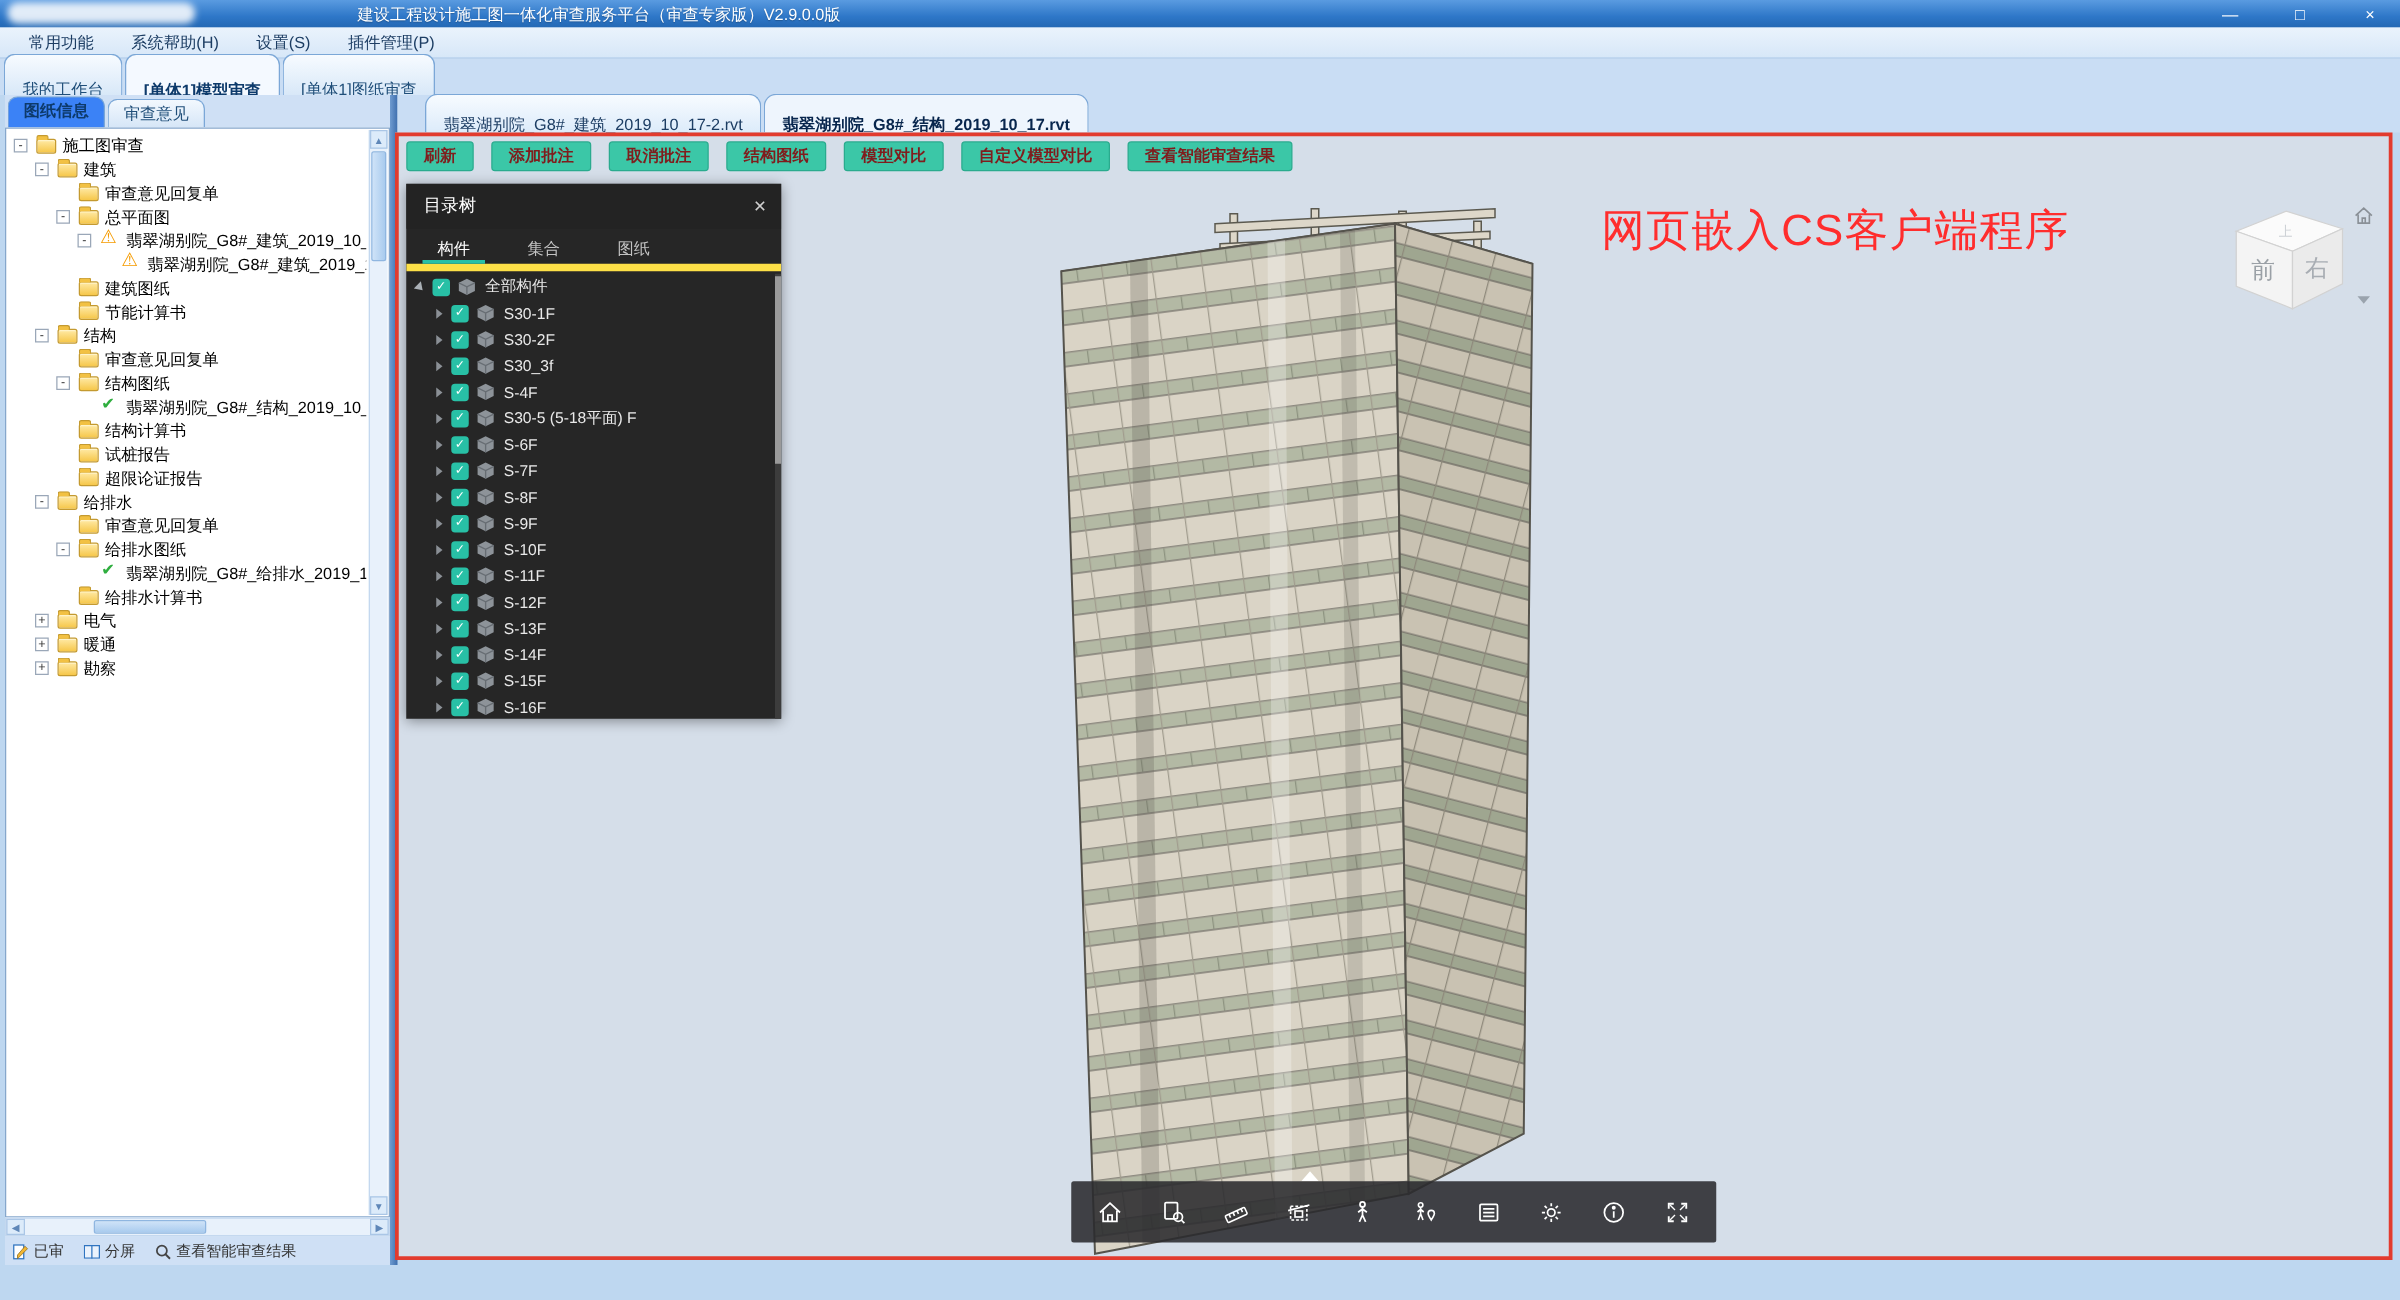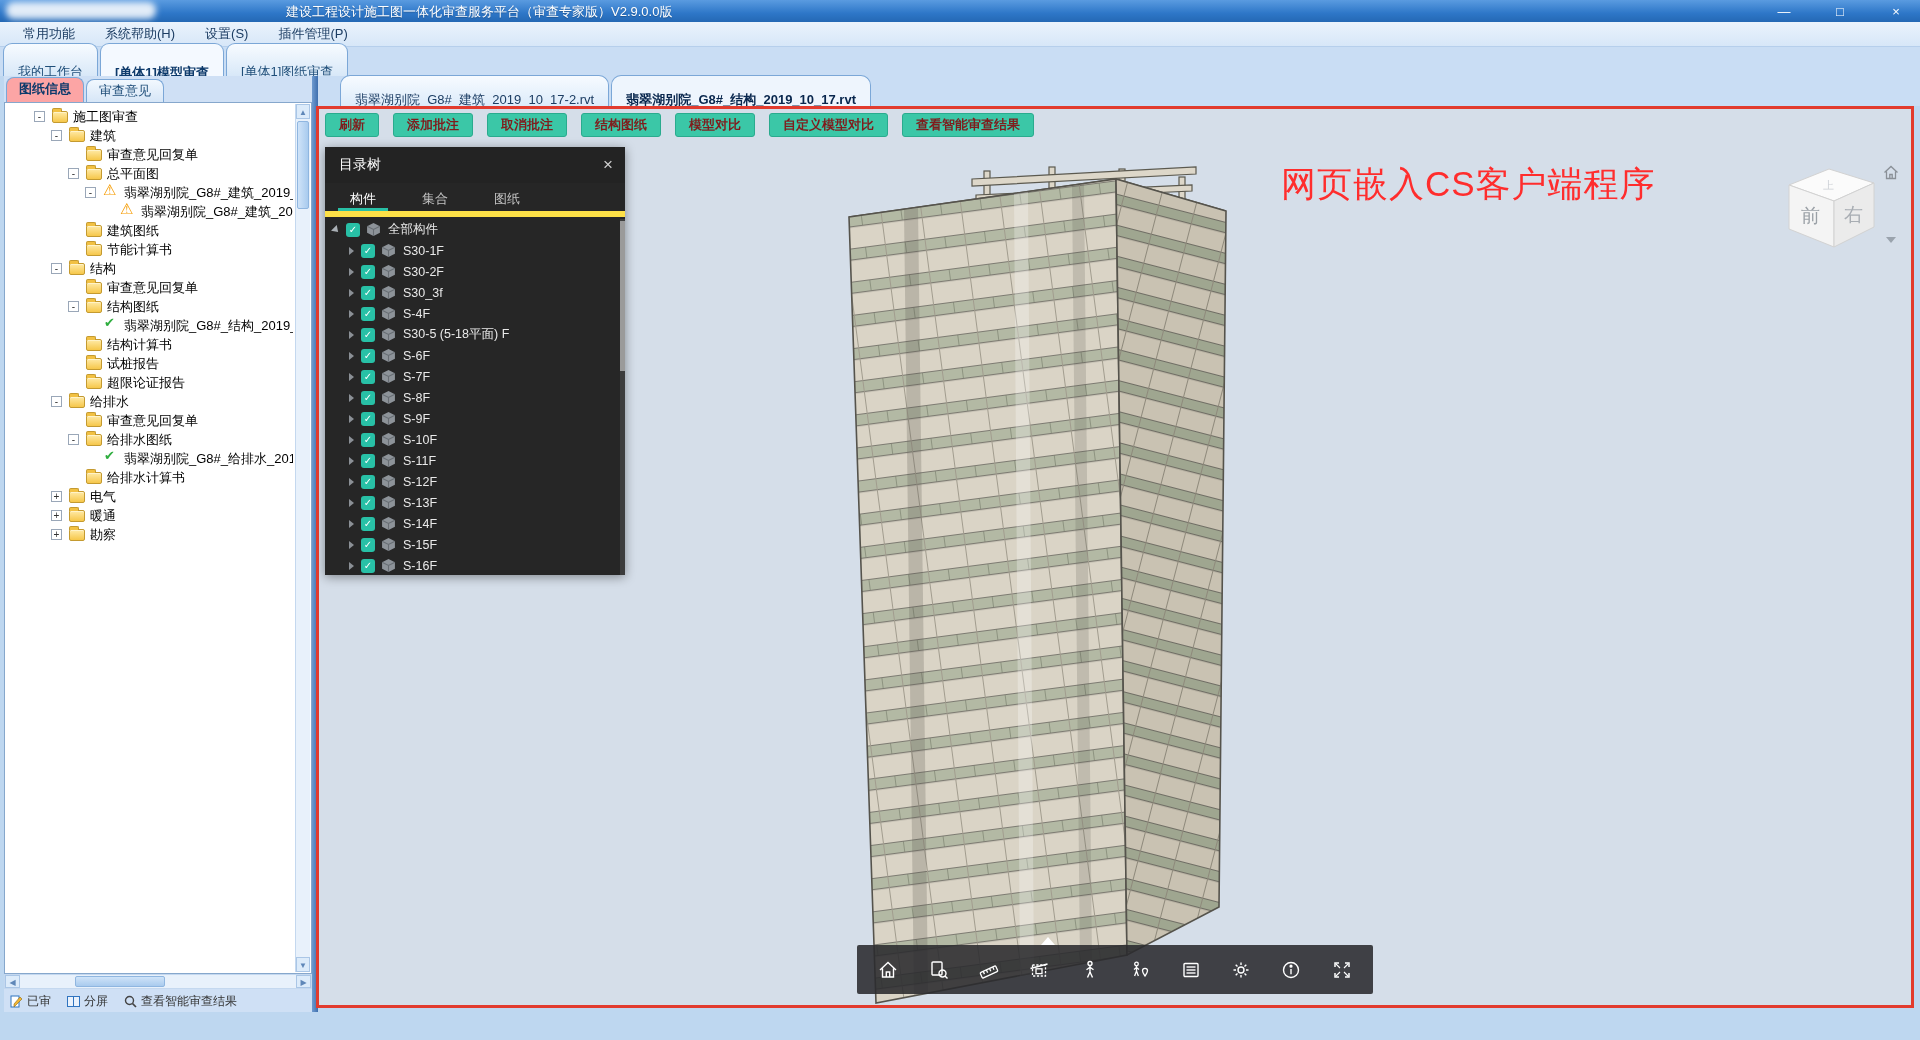--- a/index.html
+++ b/index.html
@@ -34,25 +34,25 @@
     border:1px solid #7ba7d7; border-bottom:none; border-radius:9px 9px 0 0; }
   .ws-tab.is-active { background:#f4f9ff; font-weight:bold; color:#0d3a6b; height:27px; line-height:26px; }
 
   
   .sidebar { position:absolute; left:4px; top:76px; width:308px; height:936px;
     background:#cfe0f5; }
   .side-tabs { height:26px; display:flex; align-items:flex-end; padding-left:2px; }
   .side-tab { height:23px; padding:0 12px; line-height:22px; font-size:13px;
     color:#1f4e79; background:linear-gradient(#f2f8fe,#d6e6f7);
     border:1px solid #7ba7d7; border-bottom:none; border-radius:8px 8px 0 0; margin-right:2px; }
-  .side-tab.is-active { background:#fca5a5; font-weight:bold; color:#0d3a6b; height:25px; }
+  .side-tab.is-active { background:#3b82f6; font-weight:bold; color:#0d3a6b; height:25px; }
   .tree-panel { position:absolute; left:0; top:26px; width:308px; height:872px;
     background:#fff; border:1px solid #86a7cc; overflow:hidden; }
   .tree { position:absolute; left:0; top:4px; width:288px; overflow:hidden; }
-  .trow { height:19px; display:flex; align-items:center; white-space:nowrap; padding-left:6px;margin-left:23px; }
+  .trow { height:19px; display:flex; align-items:center; white-space:nowrap; padding-left:6px; }
   .tindent { flex:none; height:1px; }
   .exp { flex:none; width:11px; height:11px; border:1px solid #9aa7b8; background:#fff;
     margin-right:5px; display:inline-flex; align-items:center; justify-content:center;
     font-size:10px; line-height:9px; color:#333; }
   .exp.k-none { visibility:hidden; }
   .exp.k-minus::after { content:"-"; }
   .exp.k-plus::after { content:"+"; }
   .ticon { flex:none; width:16px; height:12px; margin:0 5px 0 2px; position:relative; }
   .ticon.k-folder { background:linear-gradient(#ffeaa6,#f6c74a); border:1px solid #c49a30;
     border-radius:2px; box-shadow:inset 0 1px 0 #fff3c8; }

